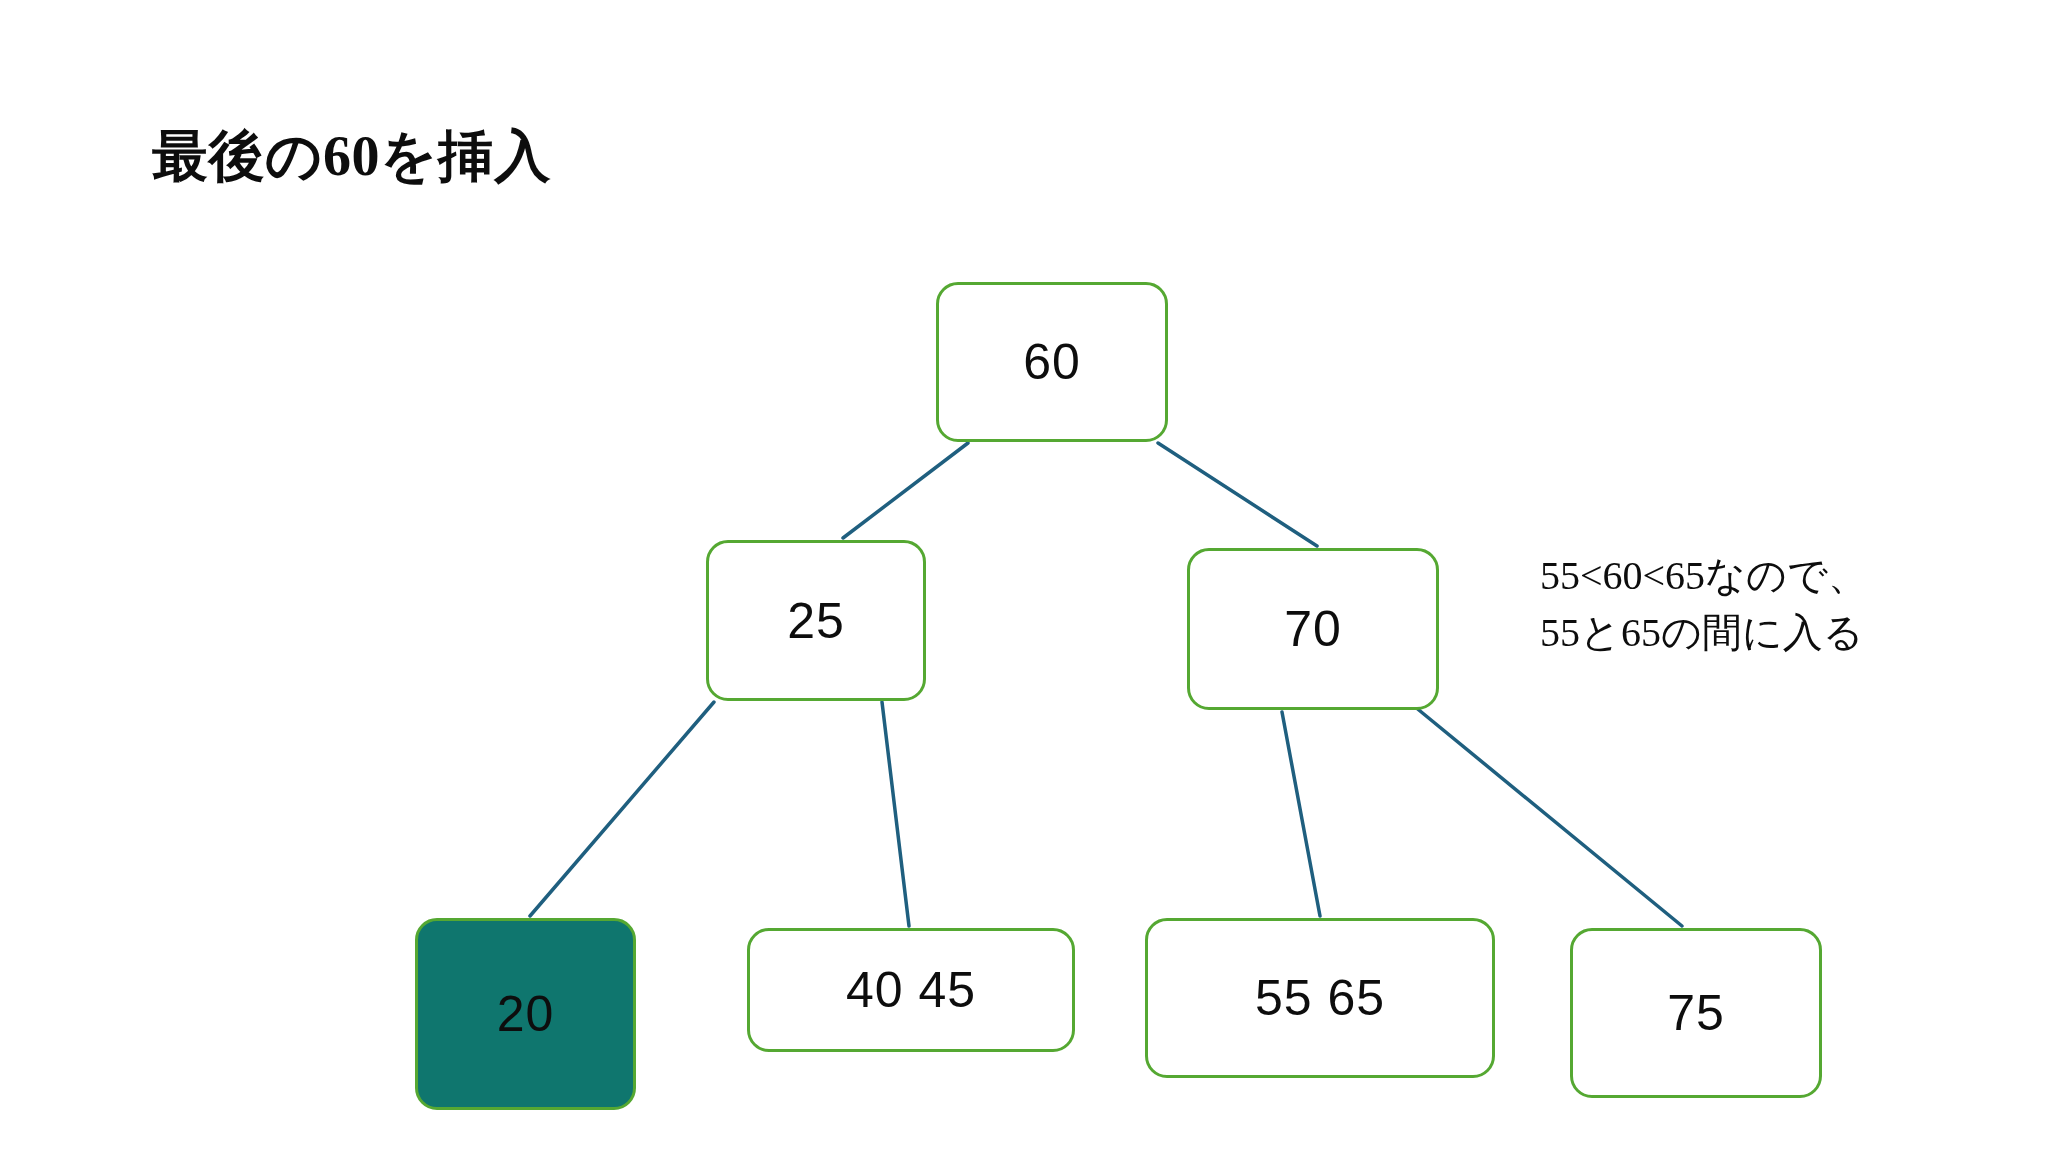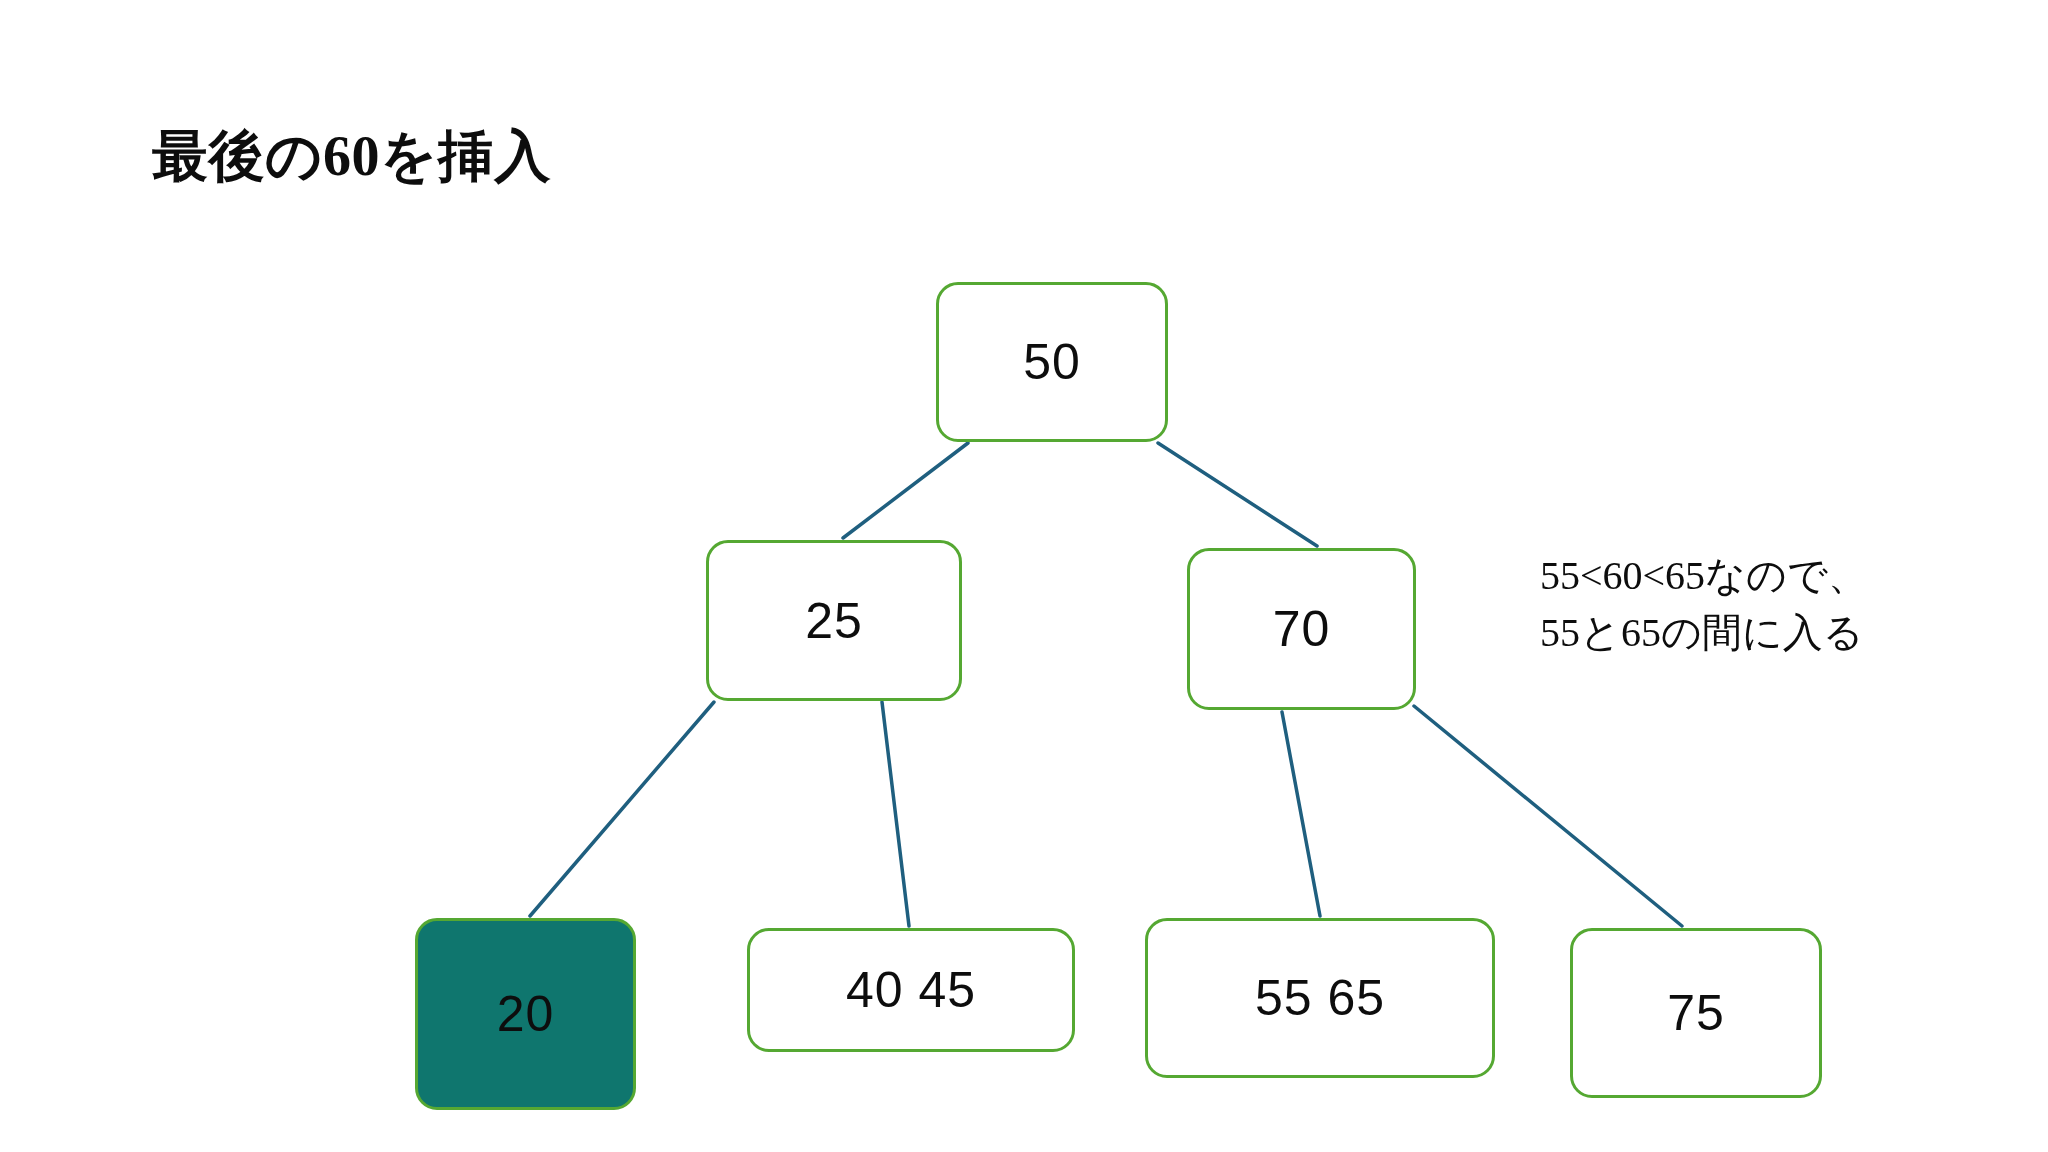--- a/index.html
+++ b/index.html
@@ -78,26 +78,26 @@
         <line x1="1158" y1="443" x2="1317" y2="546"></line>
         <line x1="714" y1="702" x2="530" y2="916"></line>
         <line x1="882" y1="702" x2="909" y2="926"></line>
         <line x1="1282" y1="712" x2="1320" y2="916"></line>
         <line x1="1414" y1="706" x2="1682" y2="926"></line>
       </g>
   </svg>
 
   <div id="nodes-container">
       <div class="node" style="left: 936px; top: 282px; width: 232px; height: 160px; border-color: rgb(85, 168, 50); background: rgb(255, 255, 255);">
-        <span class="node-label" style="color: rgb(13, 13, 13);">50</span>
+        <span class="node-label" style="color: rgb(13, 13, 13);">60</span>
       </div>
-      <div class="node" style="left: 706px; top: 540px; width: 256px; height: 161px; border-color: rgb(85, 168, 50); background: rgb(255, 255, 255);">
+      <div class="node" style="left: 706px; top: 540px; width: 220px; height: 161px; border-color: rgb(85, 168, 50); background: rgb(255, 255, 255);">
         <span class="node-label" style="color: rgb(13, 13, 13);">25</span>
       </div>
-      <div class="node" style="left: 1187px; top: 548px; width: 229px; height: 162px; border-color: rgb(85, 168, 50); background: rgb(255, 255, 255);">
+      <div class="node" style="left: 1187px; top: 548px; width: 252px; height: 162px; border-color: rgb(85, 168, 50); background: rgb(255, 255, 255);">
         <span class="node-label" style="color: rgb(13, 13, 13);">70</span>
       </div>
       <div class="node" style="left: 415px; top: 918px; width: 221px; height: 192px; border-color: rgb(85, 168, 50); background: #0f766e; justify-content: center;">
         <span class="node-label" style="color: rgb(13, 13, 13);">20</span>
       </div>
       <div class="node" style="left: 747px; top: 928px; width: 328px; height: 124px; border-color: rgb(85, 168, 50); background: rgb(255, 255, 255);">
         <span class="node-label" style="color: rgb(13, 13, 13);">40 45</span>
       </div>
       <div class="node" style="left: 1145px; top: 918px; width: 350px; height: 160px; border-color: rgb(85, 168, 50); background: rgb(255, 255, 255); text-align: center;">
         <span class="node-label" style="color: rgb(13, 13, 13);">55 65</span>

